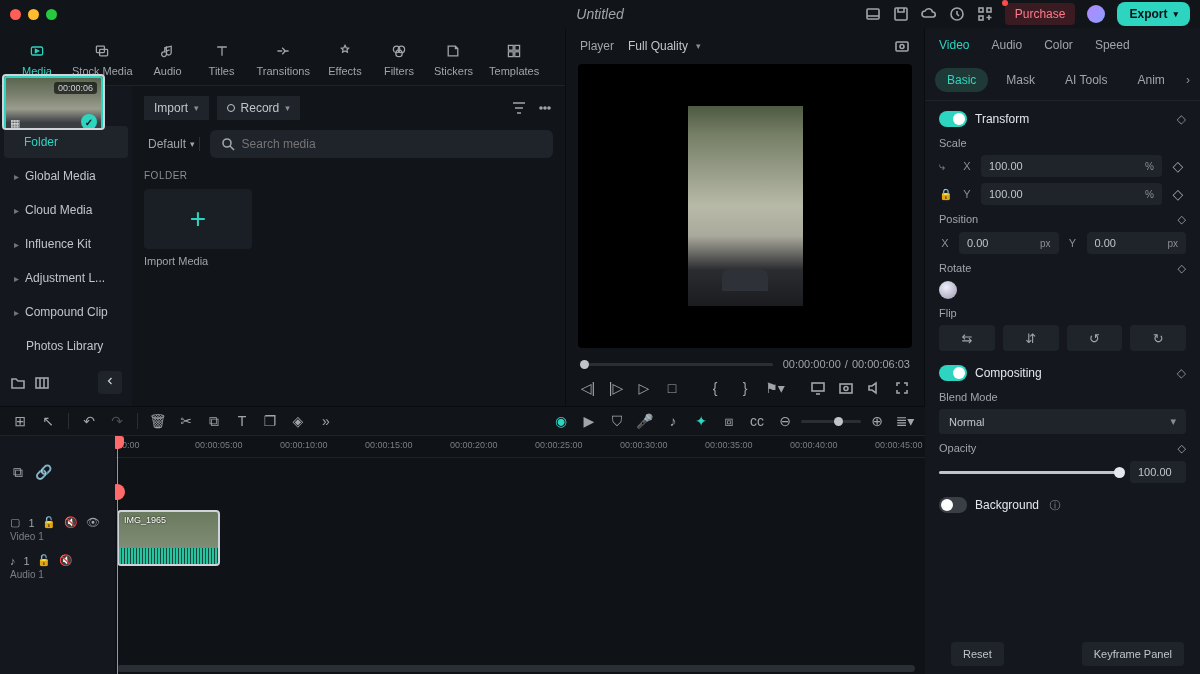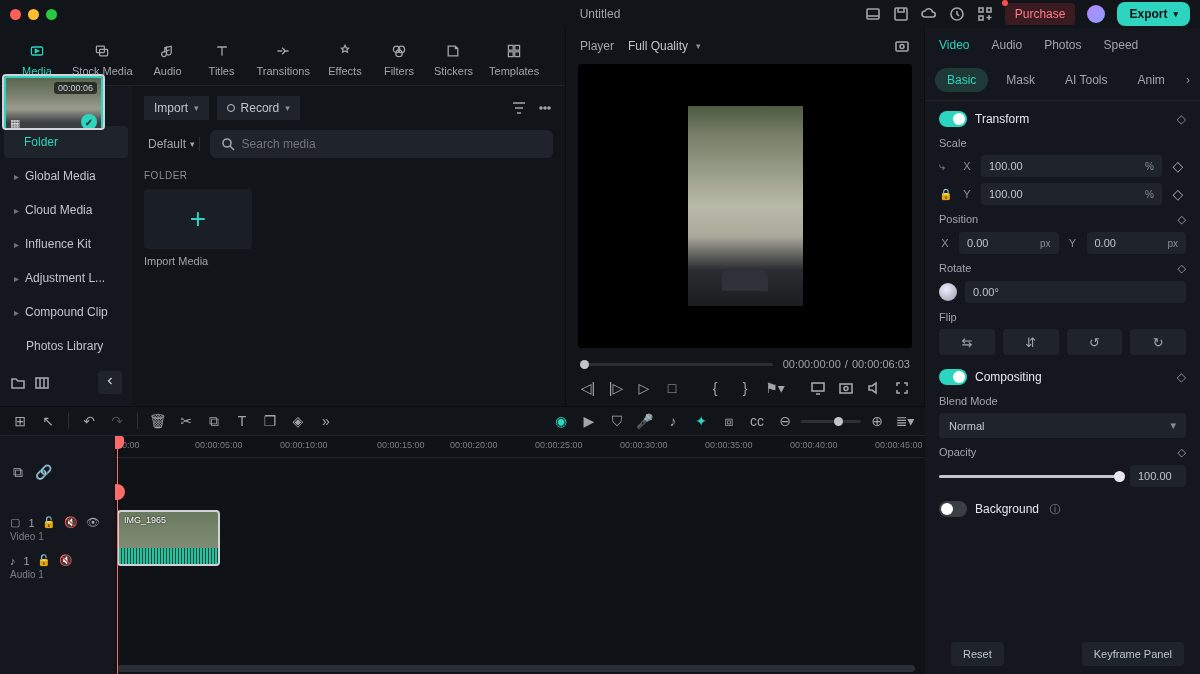--- a/index.html
+++ b/index.html
@@ -3,21 +3,21 @@
 <meta charset="utf-8">
 <style>
 * { margin: 0; padding: 0; box-sizing: border-box; font-family: -apple-system, BlinkMacSystemFont, 'Segoe UI', sans-serif; }
 body { background: #0d1117; color: #c9d1d9; font-size: 12px; overflow: hidden; width: 1200px; height: 674px; }
 .titlebar { height: 28px; display: flex; align-items: center; padding: 0 10px; background: #111418; position: relative; }
 .traffic { display: flex; gap: 7px; }
 .traffic span { width: 11px; height: 11px; border-radius: 50%; display: block; }
 .traffic .r { background: #ff5f57; }
 .traffic .y { background: #febc2e; }
 .traffic .g { background: #28c840; }
-.title { position: absolute; left: 50%; transform: translateX(-50%); color: #a0a5ab; font-size: 12px; }
+.title { position: absolute; left: 50%; transform: translateX(-50%); color: #a0a5ab; font-size: 14px; font-style: italic; }
 .title-right { margin-left: auto; display: flex; align-items: center; gap: 12px; }
 .ic { width: 16px; height: 16px; display: inline-flex; align-items: center; justify-content: center; color: #a0a5ab; cursor: pointer; font-size: 14px; }
 .btn-purchase { background: #3a1b22; color: #ff7a8a; padding: 4px 10px; border-radius: 4px; font-size: 12px; cursor: pointer; position: relative; }
 .btn-purchase::before { content: ""; position: absolute; top: -3px; left: -3px; width: 6px; height: 6px; background: #ff4d4f; border-radius: 50%; }
 .avatar { width: 18px; height: 18px; border-radius: 50%; background: linear-gradient(135deg,#b388ff,#8c9eff); cursor: pointer; }
 .btn-export { background: #2dd4bf; color: #0d1117; padding: 5px 12px; border-radius: 8px; font-size: 12px; font-weight: 600; cursor: pointer; display: flex; align-items: center; gap: 6px; }
 .main { display: flex; height: calc(100% - 28px); }
 .left { width: 565px; display: flex; flex-direction: column; }
 .topnav { display: flex; padding: 6px 12px 0; gap: 4px; background: #111418; border-bottom: 1px solid #1e232a; }
 .topnav .item { display: flex; flex-direction: column; align-items: center; padding: 6px 6px 8px; cursor: pointer; color: #a0a5ab; font-size: 11px; gap: 3px; min-width: 50px; }
@@ -482,21 +482,21 @@
           <div class="track-hdr">
             <div class="row1"><span>♪</span>1 <span>🔓</span><span>🔇</span></div>
             <div class="name">Audio 1</div>
           </div>
         </div>
         <div class="tl-right">
           <div class="ruler">
             <span class="tick" style="left:2px">00:00</span>
             <span class="tick" style="left:80px">00:00:05:00</span>
             <span class="tick" style="left:165px">00:00:10:00</span>
-            <span class="tick" style="left:262px">00:00:15:00</span>
+            <span class="tick" style="left:250px">00:00:15:00</span>
             <span class="tick" style="left:335px">00:00:20:00</span>
             <span class="tick" style="left:420px">00:00:25:00</span>
             <span class="tick" style="left:505px">00:00:30:00</span>
             <span class="tick" style="left:590px">00:00:35:00</span>
             <span class="tick" style="left:675px">00:00:40:00</span>
             <span class="tick" style="left:760px">00:00:45:00</span>
           </div>
           <div class="playhead"></div>
           <div class="marker"></div>
           <div class="clip">
@@ -506,21 +506,21 @@
           <div class="tl-scrollbar"></div>
         </div>
       </div>
     </div>
   </div>
 
   <div class="right" style="position:relative">
     <div class="rtabs">
       <span class="t active">Video</span>
       <span class="t">Audio</span>
-      <span class="t">Photos</span>
+      <span class="t">Color</span>
       <span class="t">Speed</span>
     </div>
     <div class="subtabs">
       <span class="st active">Basic</span>
       <span class="st">Mask</span>
       <span class="st">AI Tools</span>
       <span class="st">Anim</span>
       <span class="more">›</span>
     </div>
     <div class="props">
@@ -564,23 +564,20 @@
               <input value="0.00" style="">
               <span class="suffix">px</span>
             </div>
         </div>
         <div class="prop-label" style="display:flex">
             <span>Rotate</span>
             <span class="kf" style="margin-left:auto">◇</span>
           </div>
         <div class="prop-row">
           <span class="rotate-knob"></span>
-          <div class="numfield">
-              <input value="0.00°" style="">
-            </div>
         </div>
         <div class="prop-label">Flip</div>
         <div class="flip-row">
           <span class="flip-btn">⇆</span>
           <span class="flip-btn">⇵</span>
           <span class="flip-btn">↺</span>
           <span class="flip-btn">↻</span>
         </div>
       </div>
       <div class="prop-section">

